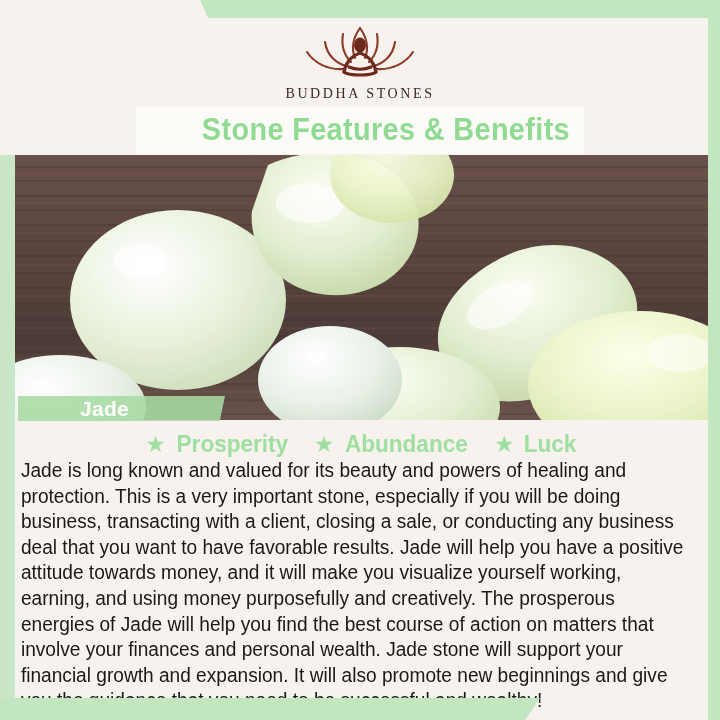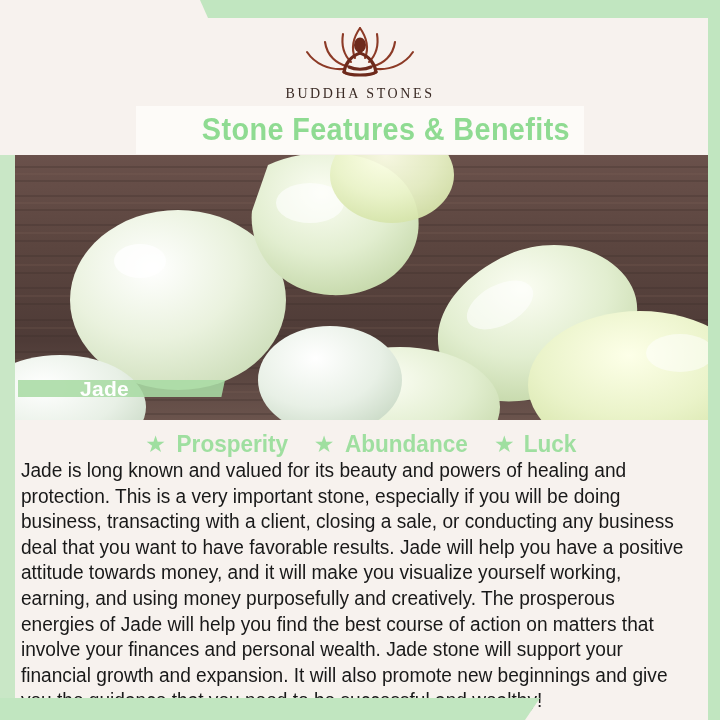--- a/index.html
+++ b/index.html
@@ -97,22 +97,22 @@
     width: 708px; height: 265px;
     overflow: hidden;
     z-index: 2;
     background: #4b3b38;
   }
   .photo svg { display: block; }
 
   
   .jade-band {
     position: absolute;
-    left: 18px; top: 380px;
-    width: 207px; height: 17px;
+    left: 18px; top: 396px;
+    width: 207px; height: 25px;
     background: rgba(168, 219, 164, 0.88);
     clip-path: polygon(0 0, 207px 0, 200px 33px, 0 33px);
     display: flex;
     align-items: center;
     z-index: 3;
   }
   .jade-text {
     margin-left: 62px;
     color: #ffffff;
     font-size: 21px;

